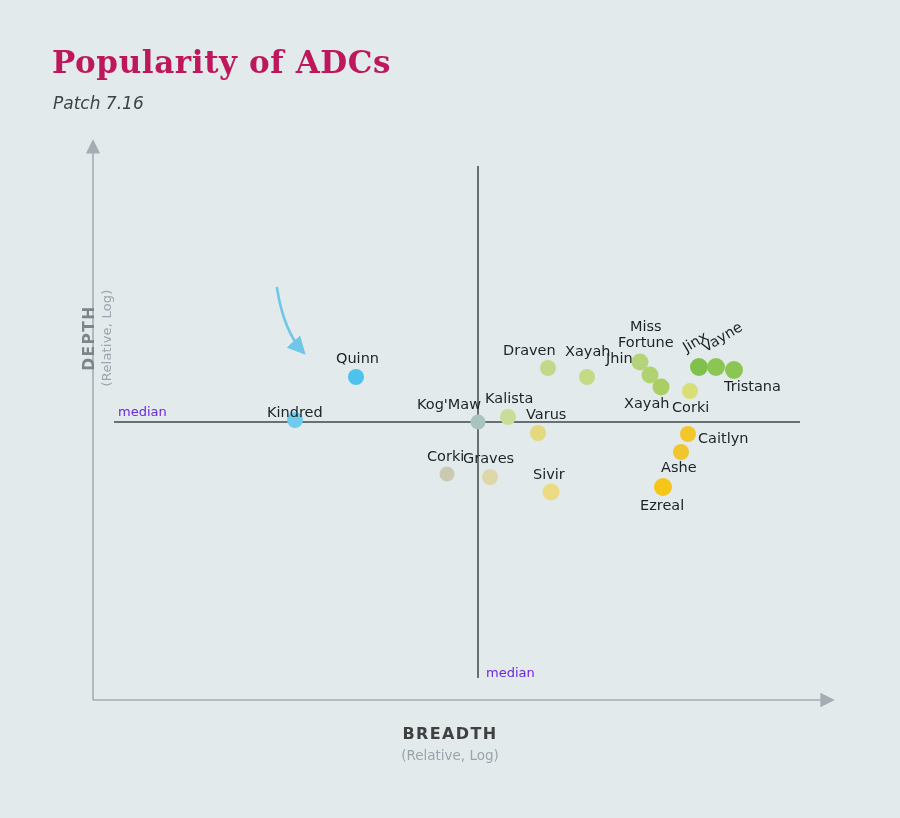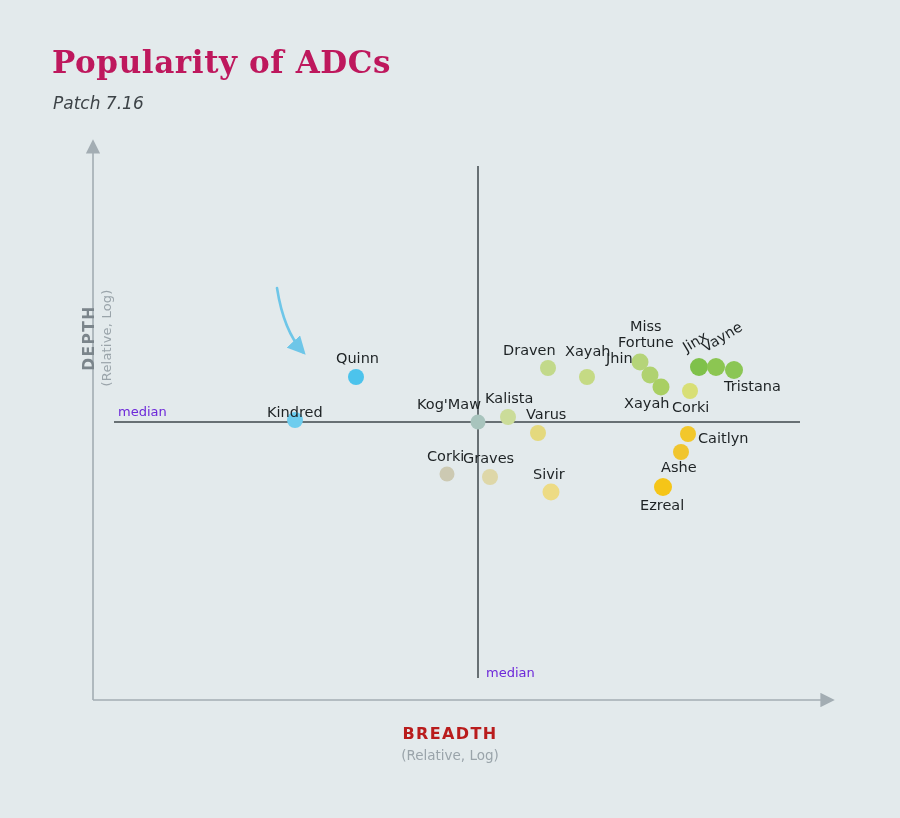--- a/index.html
+++ b/index.html
@@ -73,21 +73,21 @@
     left: 0;
     top: 724px;
     width: 900px;
     text-align: center;
   }
   #x-axis-title {
     display: block;
     font-size: 16px;
     font-weight: bold;
     letter-spacing: 1.4px;
-    color: #b91c1c;
+    color: #404040;
   }
   #x-axis-subtitle {
     display: block;
     margin-top: 4px;
     font-size: 13.5px;
     color: #9aa4aa;
   }
 
   
   #plot-svg {

